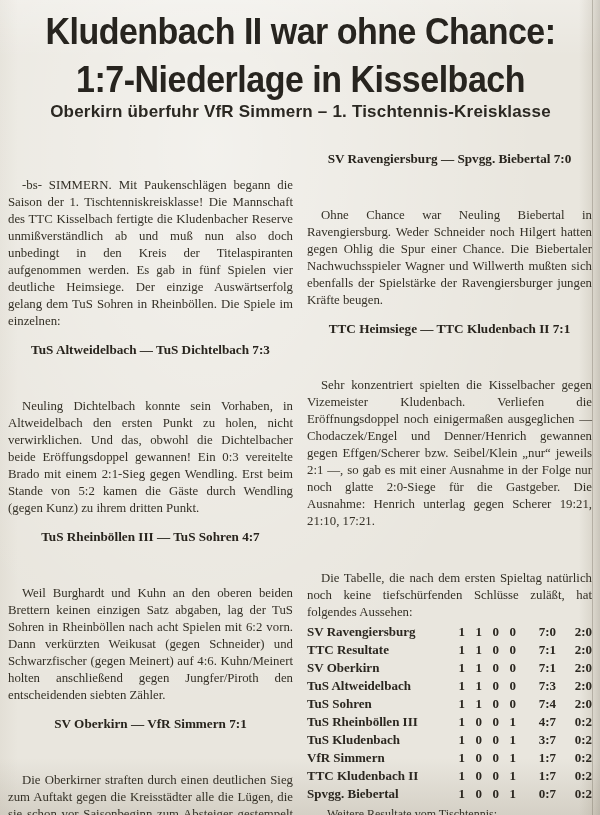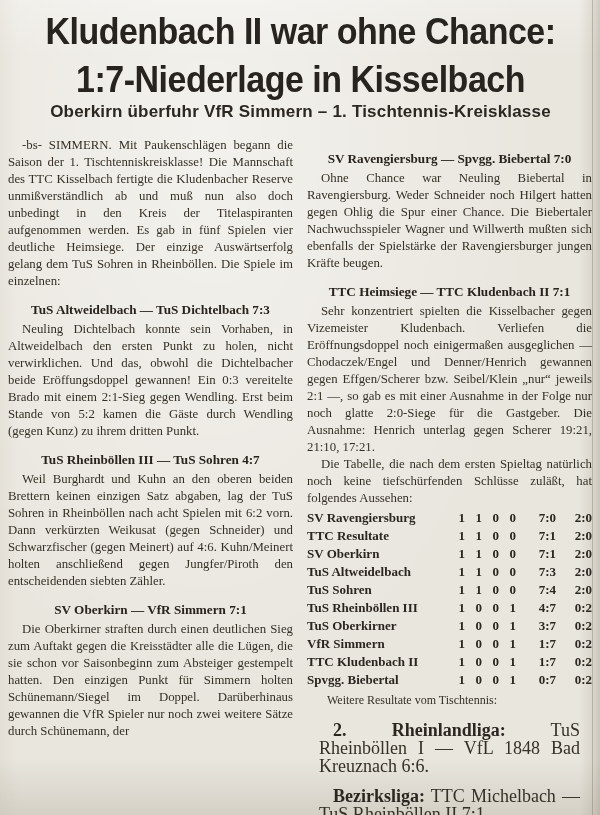--- a/index.html
+++ b/index.html
@@ -59,21 +59,21 @@
   }
   .col { width: 285px; flex: 0 0 285px; }
 
   .body-text {
     font-size: 12.8px;
     line-height: 17px;
     text-align: justify;
     margin: 0;
     color: #343026;
   }
-  .body-text.indent { text-indent: 14px; }
+  .body-text.indent { text-indent: 14px; margin-top: 40px; }
 
   .match-heading {
     font-size: 13.2px;
     line-height: 17px;
     font-weight: 700;
     text-align: center;
     color: #28241d;
     margin: 11px 0 3px 0;
     white-space: nowrap;
   }
@@ -199,21 +199,21 @@
         <div class="trow">
           <span class="team">TuS Rheinböllen III</span>
           <span class="n">1</span>
           <span class="n">0</span>
           <span class="n">0</span>
           <span class="n">1</span>
           <span class="sets">4:7</span>
           <span class="pts">0:2</span>
         </div>
         <div class="trow">
-          <span class="team">TuS Oberkirner</span>
+          <span class="team">TuS Kludenbach</span>
           <span class="n">1</span>
           <span class="n">0</span>
           <span class="n">0</span>
           <span class="n">1</span>
           <span class="sets">3:7</span>
           <span class="pts">0:2</span>
         </div>
         <div class="trow">
           <span class="team">VfR Simmern</span>
           <span class="n">1</span>

